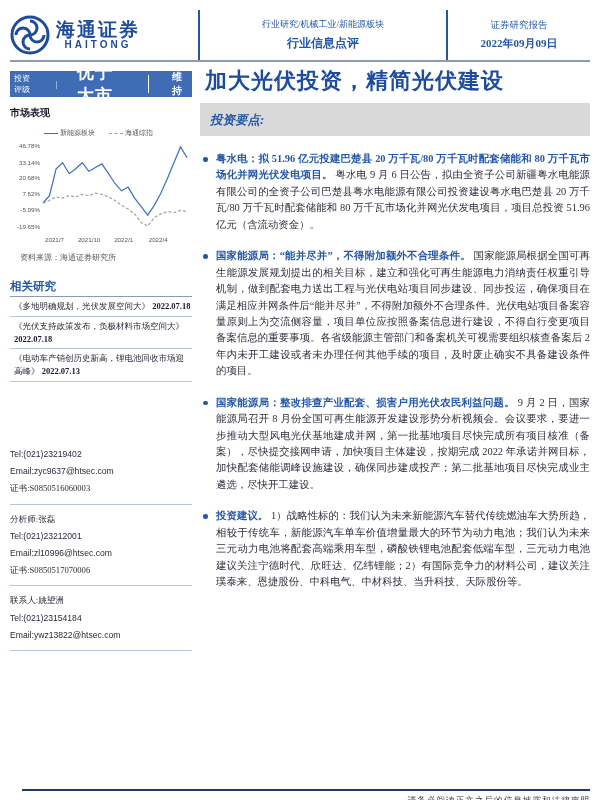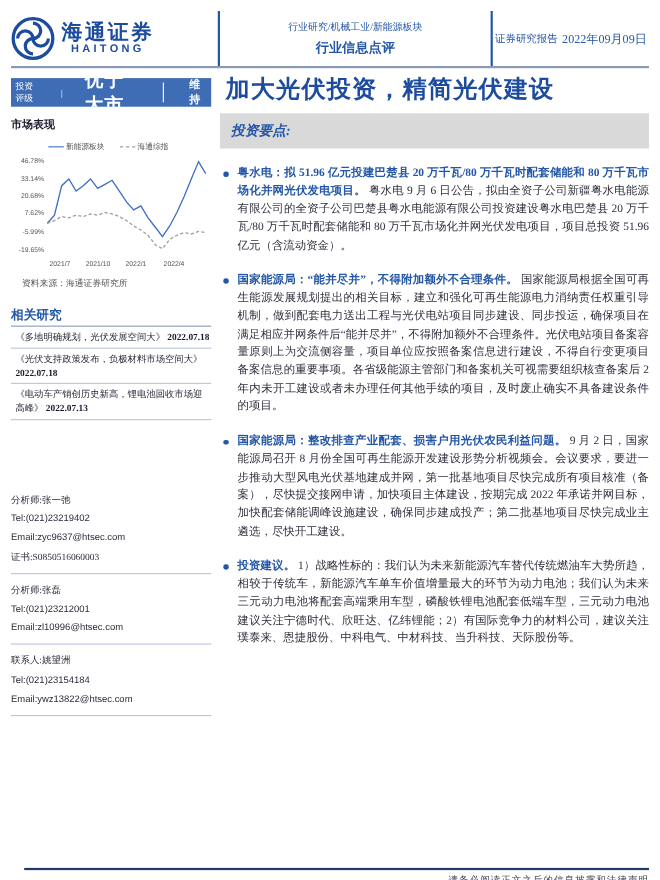--- a/index.html
+++ b/index.html
@@ -4,29 +4,29 @@
 <style>
   html,body{margin:0;padding:0;background:#e8e8e8;}
   .page{position:relative;width:600px;height:800px;background:#fff;overflow:hidden;
         font-family:"Liberation Serif","DejaVu Serif",serif;}
   
   .header{position:absolute;top:10px;left:10px;right:10px;height:50px;display:flex;
           border-bottom:2px solid #8c9bb5;}
   .h-left{width:188px;display:flex;align-items:center;gap:6px;}
   .h-mid{flex:1;border-left:2px solid var(--accent,#2457a7);border-right:2px solid var(--accent,#2457a7);
          display:flex;flex-direction:column;align-items:center;justify-content:center;gap:4px;}
-  .h-right{width:142px;display:flex;flex-direction:row;align-items:center;justify-content:center;gap:4px;}
+  .h-right{width:142px;display:flex;flex-direction:column;align-items:center;justify-content:center;gap:4px;}
   .logo-mark{width:40px;height:40px;flex:0 0 auto;}
   .logo-cn{font-size:19px;font-weight:bold;color:var(--brand,#1d4c9f);letter-spacing:2px;line-height:1;}
   .logo-en{font-size:10px;font-weight:bold;color:var(--brand,#1d4c9f);letter-spacing:3px;
            font-family:"Liberation Sans",sans-serif;text-align:center;}
   .h-cat{font-size:9px;color:var(--accent,#2457a7);}
   .h-type{font-size:12px;font-weight:bold;color:var(--accent,#2457a7);}
   .h-lab{font-size:9.5px;color:var(--accent,#2457a7);}
-  .h-date{font-size:11px;font-weight:normal;color:var(--accent,#2457a7);}
+  .h-date{font-size:11px;font-weight:bold;color:var(--accent,#2457a7);}
   
   .rating{position:absolute;top:71px;left:10px;width:182px;height:26px;background:var(--badge,#3e6cb5);
           color:#fff;display:flex;align-items:center;padding:0 4px;box-sizing:border-box;gap:20px;}
   .rating .rl{font-size:8px;}
   .rating .rv{font-size:17px;font-weight:bold;letter-spacing:1px;}
   .rating .sep{width:1px;height:18px;background:#fff;margin:0 3px;}
   .rating .rs{font-size:10px;font-weight:bold;letter-spacing:2px;}
   .title{position:absolute;top:66px;left:205px;width:385px;font-size:22px;font-weight:bold;
          color:var(--brand,#1d4c9f);letter-spacing:1px;}
   
@@ -141,29 +141,29 @@
       <span class="rd">2022.07.18</span>
     </div>
     <div class="rel-item">
       <span>《电动车产销创历史新高，锂电池回收市场迎高峰》</span>
       <span class="rd">2022.07.13</span>
     </div>
   </div>
 
   <div class="contacts">
     <div class="c-block">
-      <div class="c-line cn">分析师:张一弛</div>
       <div class="c-line">Tel:(021)23219402</div>
       <div class="c-line">Email:zyc9637@htsec.com</div>
       <div class="c-line cn">证书:S0850516060003</div>
     </div>
     <div class="c-block">
       <div class="c-line cn">分析师:张磊</div>
       <div class="c-line">Tel:(021)23212001</div>
       <div class="c-line">Email:zl10996@htsec.com</div>
+      <div class="c-line cn">证书:S0850517070006</div>
     </div>
     <div class="c-block">
       <div class="c-line cn">联系人:姚望洲</div>
       <div class="c-line">Tel:(021)23154184</div>
       <div class="c-line">Email:ywz13822@htsec.com</div>
     </div>
   </div>
 
   <div class="main">
     <div class="sec-bar">

